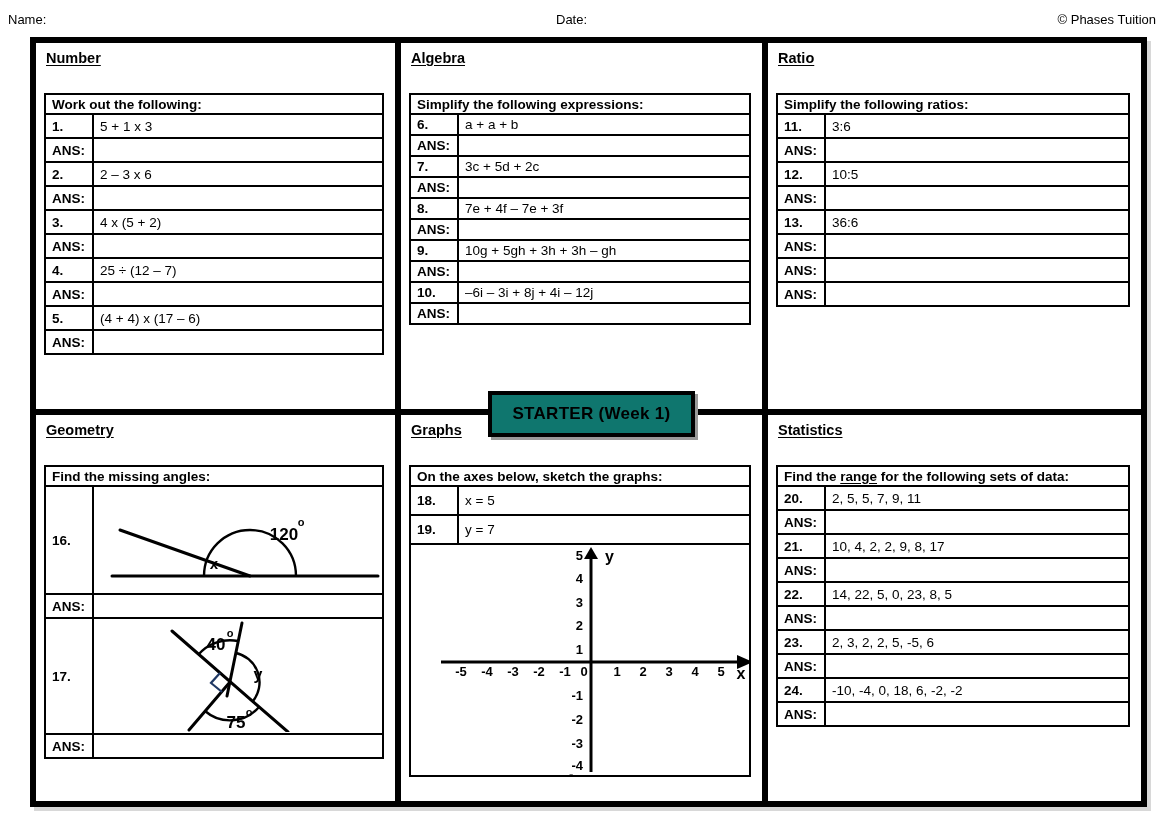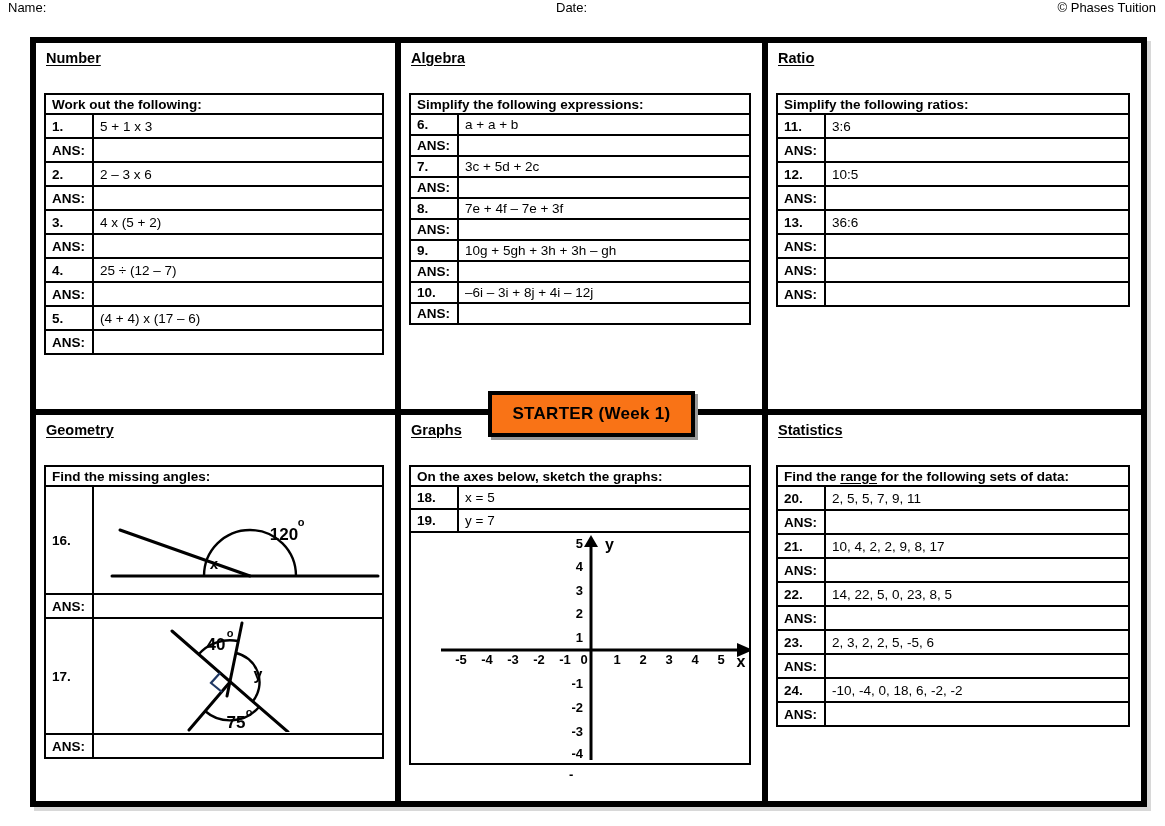--- a/index.html
+++ b/index.html
@@ -1,20 +1,20 @@
 <!DOCTYPE html>
 <html><head>
 <meta charset="utf-8">
 <style>
   html,body{margin:0;padding:0;}
   body{
     width:1165px;height:826px;position:relative;background:#fff;
     font-family:"Liberation Sans",sans-serif;color:#000;overflow:hidden;
   }
-  .tb{position:absolute;top:0;font-size:13px;}
+  .tb{position:absolute;top:12px;font-size:13px;}
   #tb-name{left:8px}
   #tb-date{left:556px}
   #tb-copy{right:9px}
 
   .sheet{
     position:absolute;left:30px;top:37px;width:1105px;height:758px;
     border:6px solid #000;background:#404040;box-shadow:4px 4px 0 #d8d8d8;
     display:grid;grid-template-columns:365px 367px 1fr;grid-template-rows:372px 1fr;
   }
   .sheet *{box-sizing:border-box}
@@ -27,21 +27,21 @@
     text-decoration:underline;text-underline-offset:2px;margin:1px 0 0 2px;
   }
 
   table.qtable{border-collapse:collapse;width:calc(100% - 3px);margin-top:26px;table-layout:fixed;}
   table.qtable td{border:2px solid #000;font-size:13.5px;padding:1px 6px;vertical-align:middle;overflow:hidden;}
   td.prompt{font-weight:bold;font-size:14px;height:20px;}
   td.qnum,td.ansl{font-weight:bold;}
   col.numcol{width:48px}
   tr.rQ td{height:24px}
   table.alg tr.rQ td{height:21px}
-  table.gra tr.rQ td{height:23px}
+  table.gra tr.rQ td{height:29px}
   tr.rG16 td{height:106px}
   tr.rG17 td{height:108px}
   td.diagram{padding:0 2px;}
   td.qtop{vertical-align:top;padding-top:4px;}
   td.axes{padding:0;height:228px;}
   .u{text-decoration:underline;text-underline-offset:2px;}
 
   .badge{
     position:absolute;left:488px;top:391px;width:199px;height:38px;z-index:5;
     border:4px solid #000;background:#29ABE2;box-shadow:3px 3px 0 #999;
@@ -389,13 +389,13 @@
           </tr>
       <tr class="rQ">
             <td class="ansl">ANS:</td>
             <td></td>
           </tr>
     </tbody>
       </table>
   </div>
 </div>
 
-<div class="badge" style="background: #f97316;">STARTER (Week 1)</div>
+<div class="badge" style="background: #0f766e;">STARTER (Week 1)</div>
 
 </body></html>

